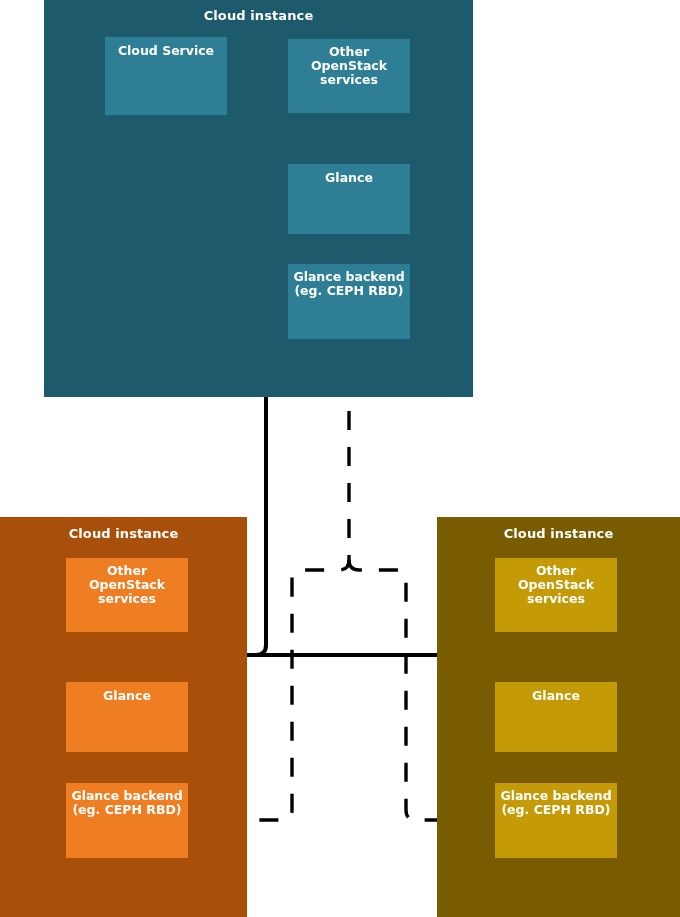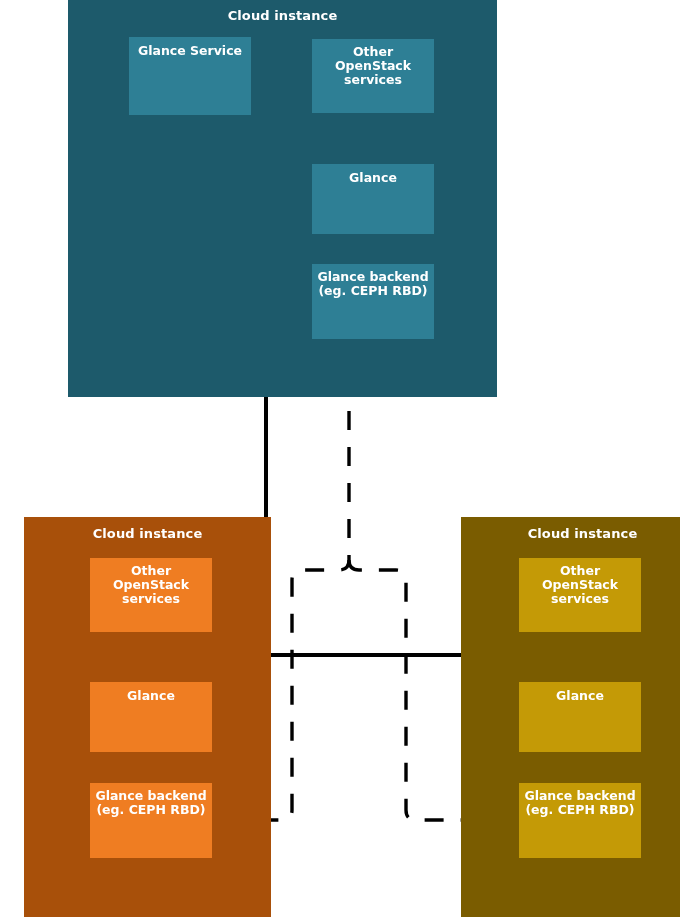--- a/index.html
+++ b/index.html
@@ -17,21 +17,20 @@
   #diagram {
     position: absolute;
     left: 0;
     top: 0;
     width: 680px;
     height: 917px;
   }
   .panel {
     position: absolute;
     box-sizing: border-box;
-    margin-left: 24px;
   }
   .panel-title {
     position: absolute;
     left: 0;
     right: 0;
     text-align: center;
     color: #ffffff;
     font-size: 13px;
     font-weight: bold;
     letter-spacing: 0.1px;
@@ -71,21 +70,21 @@
       <path d="M 266 655 L 546 655 Q 556 655 556 645 L 556 632" fill="none" stroke="#000000" stroke-width="4" stroke-linecap="butt"></path>
       <path d="M 127 632 L 127 682" fill="none" stroke="#000000" stroke-width="4" stroke-linecap="butt"></path>
       <path d="M 556 632 L 556 682" fill="none" stroke="#000000" stroke-width="4" stroke-linecap="butt"></path>
       <path d="M 127 752 L 127 783" fill="none" stroke="#7f8c8d" stroke-width="3"></path>
       <path d="M 556 752 L 556 783" fill="none" stroke="#7f8c8d" stroke-width="3"></path>
       <path d="M 349 339 L 349 560 Q 349 570 339 570 L 302 570 Q 292 570 292 580 L 292 810 Q 292 820 282 820 L 188 820" fill="none" stroke="#000000" stroke-width="3.4" stroke-dasharray="19 17" stroke-linecap="butt"></path>
       <path d="M 349 560 Q 349 570 359 570 L 396 570 Q 406 570 406 580 L 406 810 Q 406 820 416 820 L 495 820" fill="none" stroke="#000000" stroke-width="3.4" stroke-dasharray="19 17" stroke-linecap="butt"></path>
     </svg>
 <div class="panel" style="left: 44px; top: 0px; width: 429px; height: 397px; background: rgb(29, 90, 107);">
       <div class="panel-title" style="top: 8px;">Cloud instance</div>
-      <div class="node" style="left: 61px; top: 37px; width: 122px; height: 78px; background: rgb(46, 127, 149);">Glance Service</div>
+      <div class="node" style="left: 61px; top: 37px; width: 122px; height: 78px; background: rgb(46, 127, 149);">Cloud Service</div>
       <div class="node tall" style="left: 244px; top: 39px; width: 122px; height: 74px; background: rgb(46, 127, 149);">Other
 OpenStack
 services</div>
       <div class="node" style="left: 244px; top: 164px; width: 122px; height: 70px; background: rgb(46, 127, 149);">Glance</div>
       <div class="node tall" style="left: 244px; top: 264px; width: 122px; height: 75px; background: rgb(46, 127, 149);">Glance backend
 (eg. CEPH RBD)</div>
     </div>
     <div class="panel" style="left: 0px; top: 517px; width: 247px; height: 400px; background: rgb(168, 80, 10);">
       <div class="panel-title" style="top: 9px;">Cloud instance</div>
       <div class="node tall" style="left: 66px; top: 41px; width: 122px; height: 74px; background: rgb(239, 125, 34);">Other

